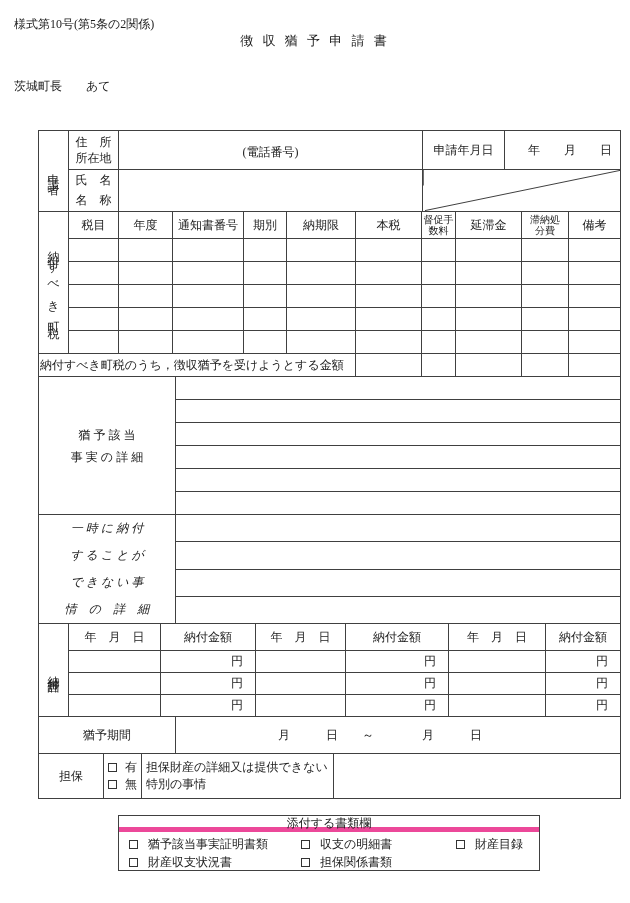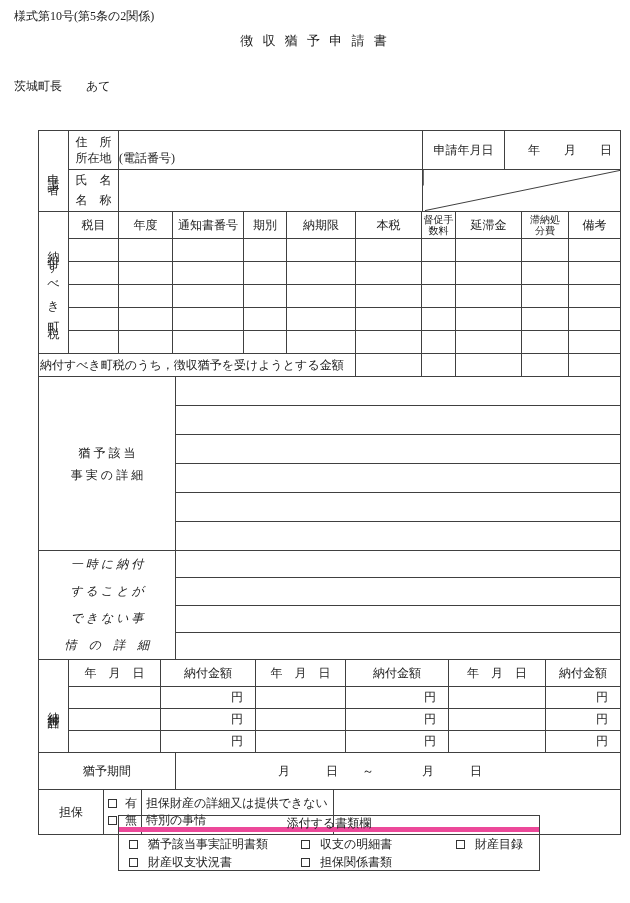--- a/index.html
+++ b/index.html
@@ -5,51 +5,51 @@
   * { box-sizing: border-box; }
   html,body { margin:0; padding:0; background:#ffffff; }
   body {
     width:630px; height:903px;
     font-family:"Liberation Serif","DejaVu Serif",serif;
     color:#1c1c1c;
   }
   .page { position:relative; width:630px; height:903px; overflow:hidden; }
 
   .hdr-line { position:absolute; font-size:12px; white-space:pre; }
-  #form-number { left:14px; top:8px; }
+  #form-number { left:14px; top:16px; }
   #form-title  { left:0; top:32px; width:630px; text-align:center; font-size:13px; letter-spacing:3px; }
   #addressee   { left:14px; top:78px; }
   #legal-basis { left:14px; top:110px; }
 
   .form-main { position:absolute; left:38px; top:131px; width:582px; }
   table { border-collapse:collapse; table-layout:fixed; width:582px; margin-top:-1px; }
   td {
     border:1px solid #404040; padding:0;
     font-size:12px; overflow:hidden; vertical-align:middle;
   }
   .pre { white-space:pre-line; }
   .ctr { text-align:center; }
   .vlab { writing-mode:vertical-rl; text-orientation:upright; margin:0 auto; line-height:1; }
 
   
   .row-addr { height:39px; }
   .row-name { height:42px; }
-  .phone-cell { vertical-align:bottom; padding-bottom:2px; }
+  .phone-cell { vertical-align:bottom; text-align:center; padding-bottom:8px; }
   .diag-cell { position:relative; border-left:none; }
   .diag-cell svg { position:absolute; left:0; top:0; width:100%; height:100%; display:block; }
 
   
   .tax-head { height:27px; font-size:11px; }
   .tax-head .small2 { font-size:10px; line-height:1.15; }
   .tax-row { height:23px; }
   .merge-row { height:23px; }
   .merge-row td.lbl { padding-left:1px; font-size:12px; }
 
   
-  .reason-row { height:29px; }
+  .reason-row { height:23px; }
   .inab-row { height:27px; }
   .sec-label { text-align:center; line-height:22px; font-size:12px; }
   .sec-label2 { text-align:center; line-height:27px; font-size:12px;font-style:italic; }
 
   
   .pp-head { height:27px; }
   .pp-row { height:22px; }
   .yen-cell { text-align:right; padding-right:12px; }
 
   

